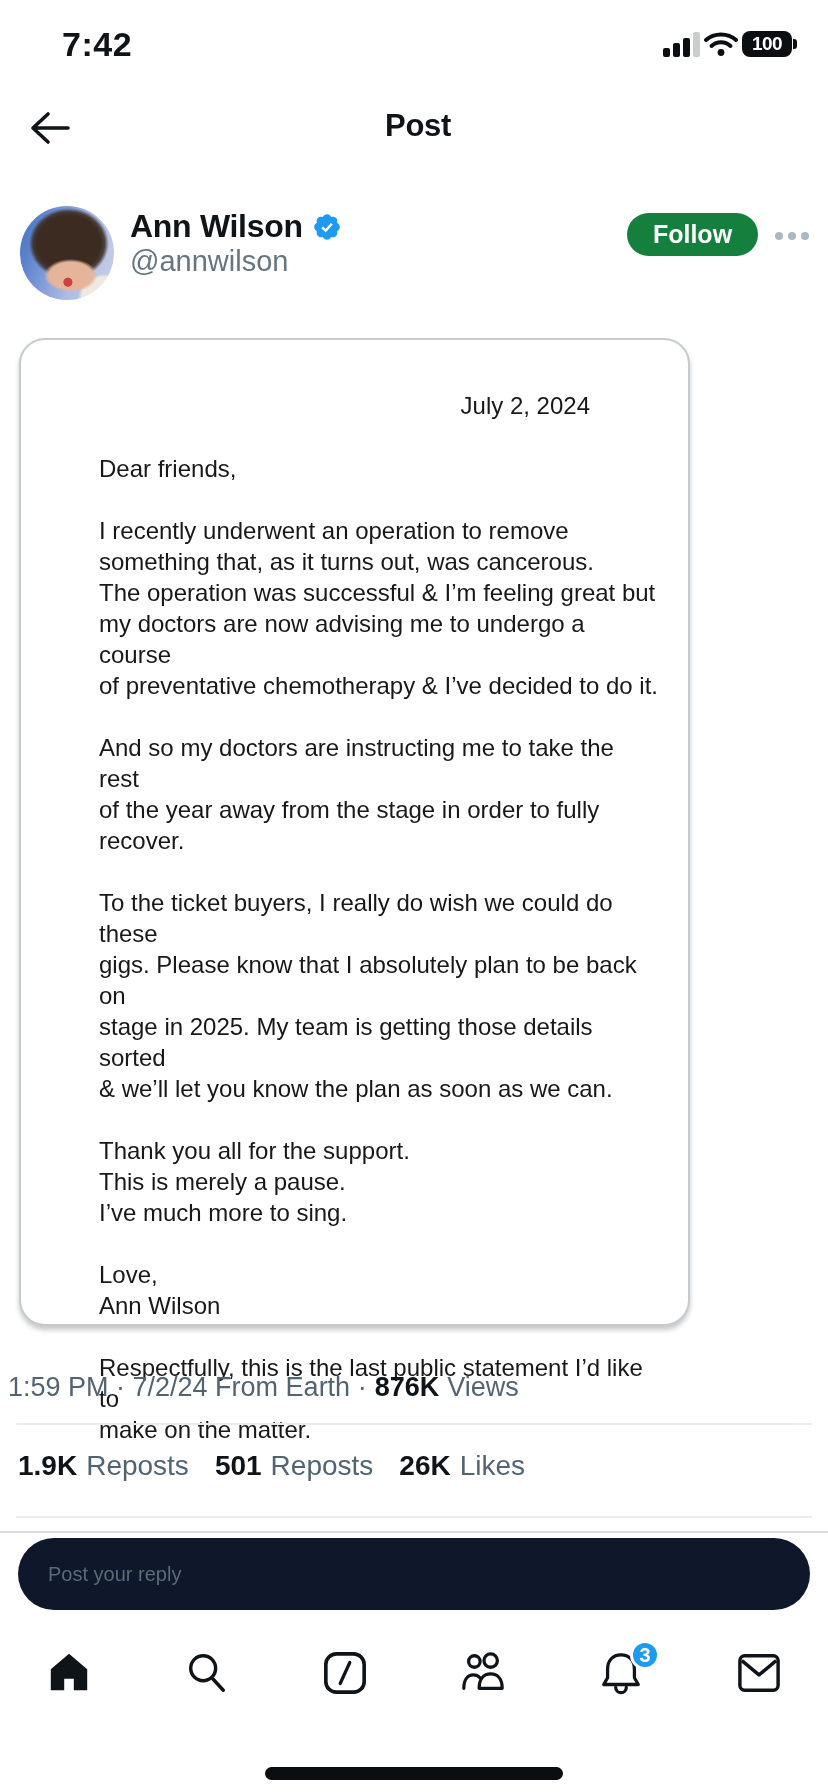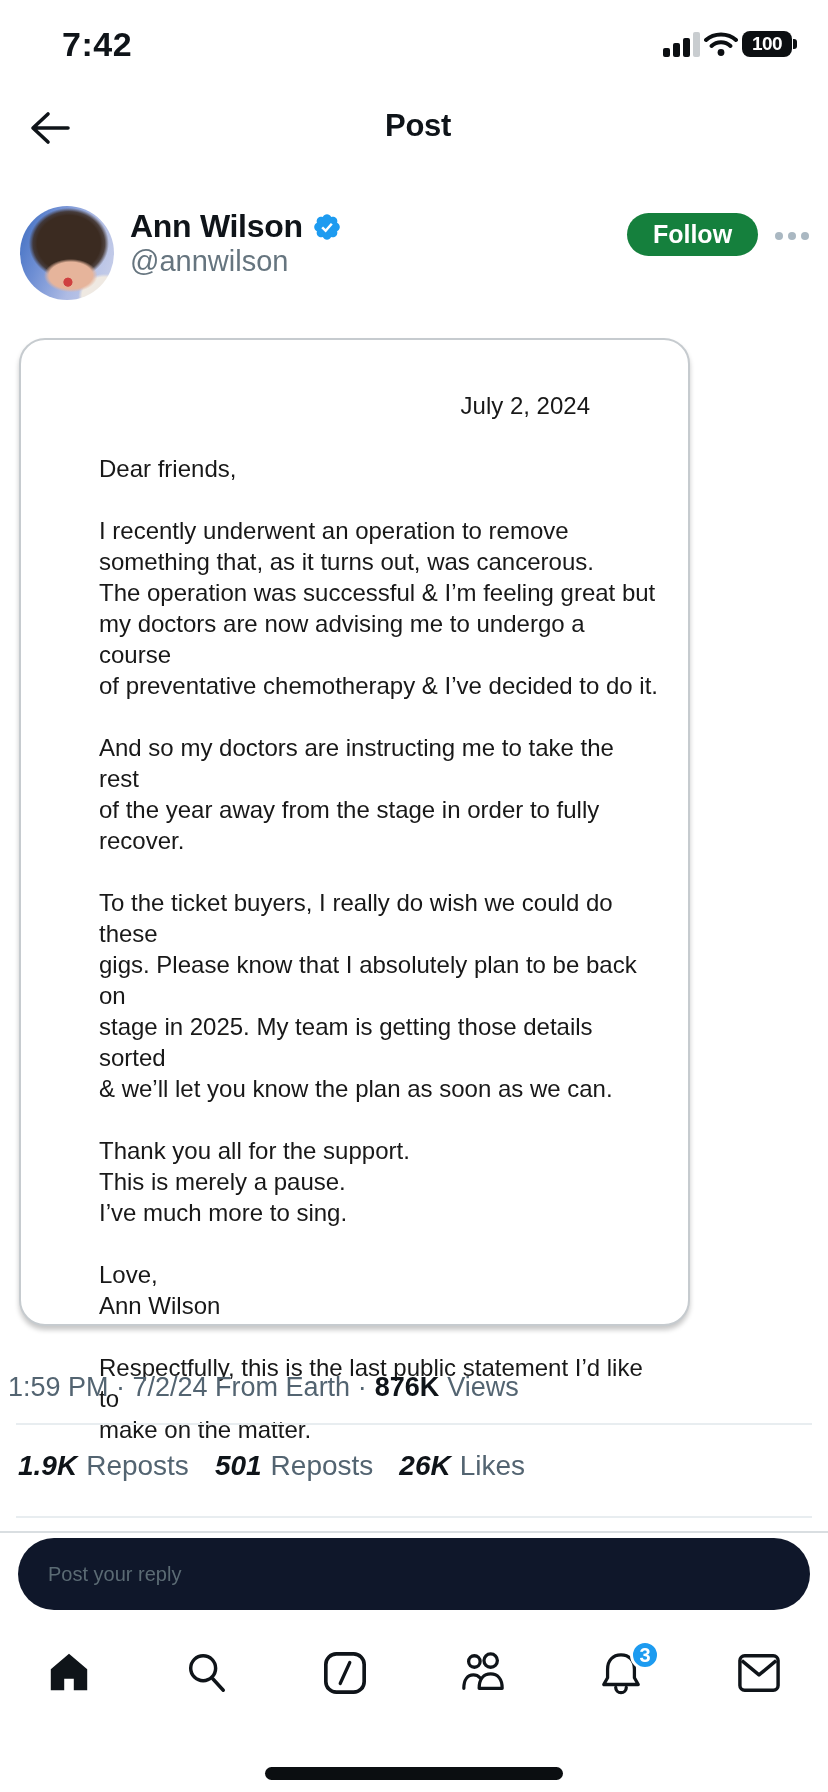--- a/index.html
+++ b/index.html
@@ -97,21 +97,21 @@
   .views-count { color: #0f1419; font-weight: 800; }
   .divider { position: absolute; background: #e8edf0; height: 2px; }
   .d1 { left: 16px; width: 796px; top: 1423px; }
   .d2 { left: 16px; width: 796px; top: 1516px; }
   .d3 { left: 0; width: 828px; top: 1531px; background: #d9dee1; }
   .stats-row {
     position: absolute; left: 18px; top: 1450px; display: flex; gap: 26px;
     font-size: 28px; color: #536471;
   }
   .stat { display: flex; gap: 9px; align-items: baseline; cursor: pointer; }
-  .stat b { color: #0f1419; font-weight: 800; font-style: italic; }
+  .stat b { color: #0f1419; font-weight: 800; }
 
   
   .reply-box {
     position: absolute; left: 18px; top: 1538px; width: 792px; height: 72px;
     background: #0f172a; border-radius: 36px;
     font-size: 20px; color: #5b6b74; line-height: 72px; padding-left: 30px;
     cursor: text;
   }
 
   

